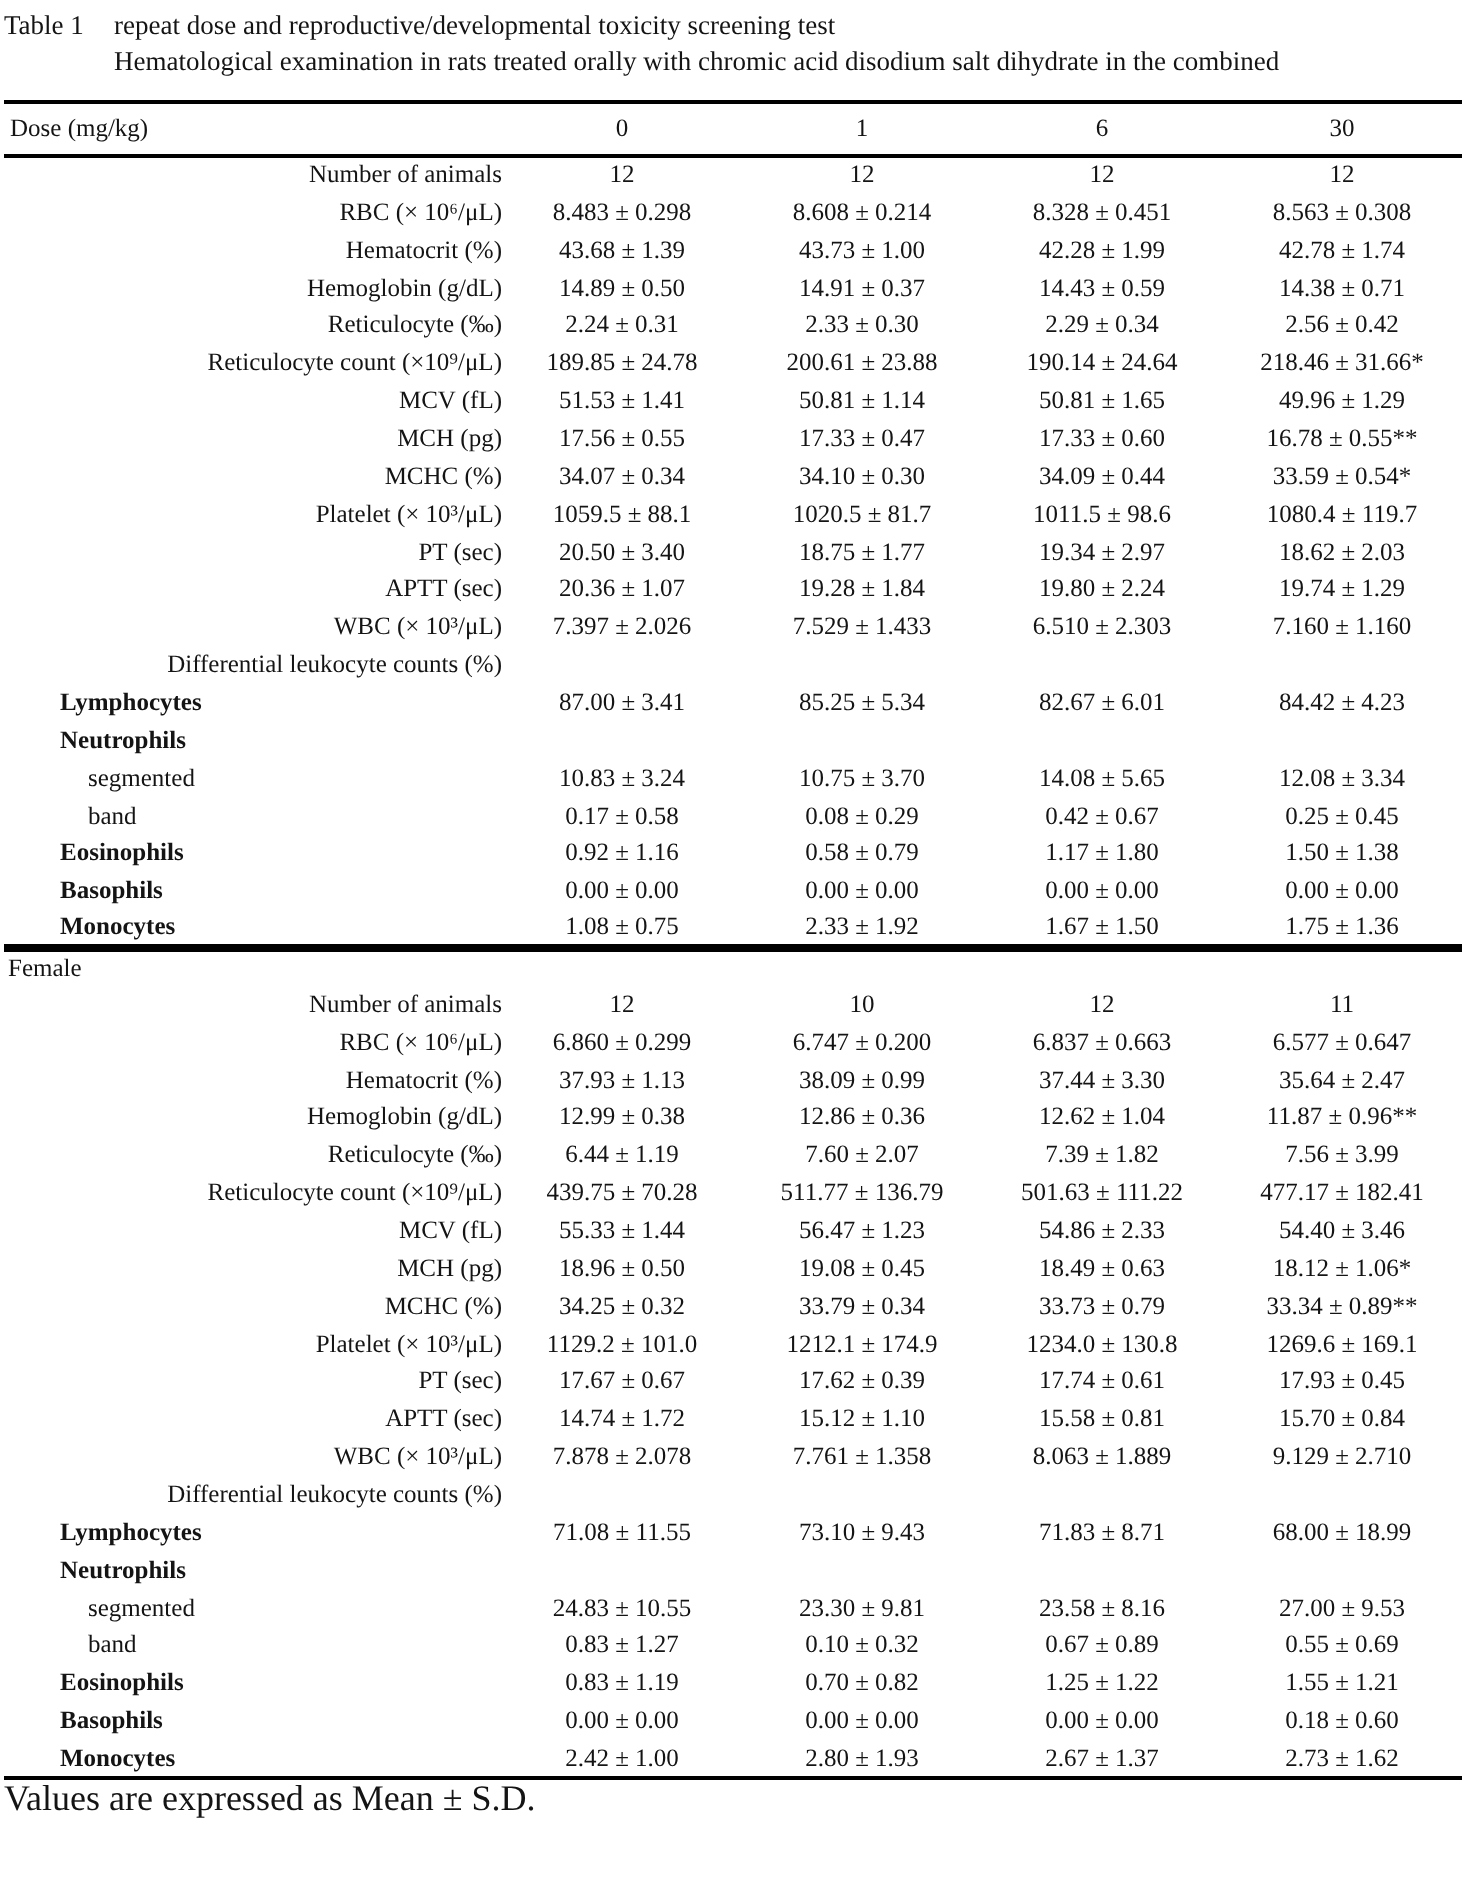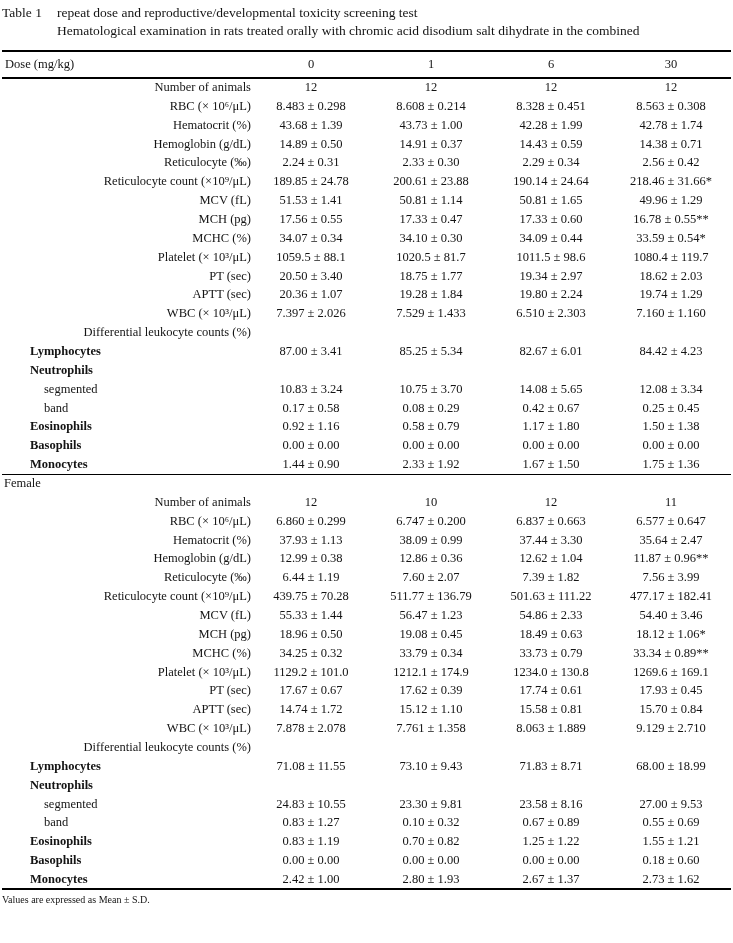--- a/index.html
+++ b/index.html
@@ -25,29 +25,29 @@
   }
   col.c-label { width: 249px; }
   col.c-dose  { width: 120px; }
   thead tr { height: 27px; border-bottom: 2px solid #000; }
   thead th { font-weight: normal; padding: 0; vertical-align: middle; white-space: nowrap; }
   th.h-label { text-align: left; padding-left: 3px; }
   th.h-dose  { text-align: center; }
   tbody tr { height: 18.86px; }
   tbody td { padding: 0; vertical-align: middle; white-space: nowrap; overflow: hidden; }
   td.sec-label { padding-left: 2px; text-align: left; }
-  tr.section-sep { border-top: 1px solid #000000; margin-top: 48px; }
+  tr.section-sep { border-top: 4px solid #000000; margin-top: 48px; }
   td.row-label { text-align: left; }
   td.row-label.ind1 { padding-left: 16px; text-align: right; }
   td.row-label.ind2 { padding-left: 28px; font-weight: bold; }
   td.row-label.ind3 { padding-left: 42px; }
   td.val { text-align: center; }
 
   
-  .footnotes { margin: 3px 2px 0 2px; font-size: 10px; line-height: 13.8px; }
+  .footnotes { margin: 3px 2px 0 2px; font-size: 18px; line-height: 13.8px; }
   .footnotes i { font-style: italic; }
 </style>
 </head>
 <body>
 
 <div class="page">
 
   <div class="caption">
     <span class="caption-label">Table 1</span>
     <div>repeat dose and reproductive/developmental toxicity screening test</div>
@@ -207,21 +207,21 @@
         </tr>
         <tr>
           <td class="row-label ind2">Basophils</td>
           <td class="val">0.00 ± 0.00</td>
           <td class="val">0.00 ± 0.00</td>
           <td class="val">0.00 ± 0.00</td>
           <td class="val">0.00 ± 0.00</td>
         </tr>
         <tr>
           <td class="row-label ind2">Monocytes</td>
-          <td class="val">1.44 ± 0.90</td>
+          <td class="val">1.08 ± 0.75</td>
           <td class="val">2.33 ± 1.92</td>
           <td class="val">1.67 ± 1.50</td>
           <td class="val">1.75 ± 1.36</td>
         </tr>
         <tr class="section-row section-sep">
           <td colspan="5" class="sec-label">Female</td>
         </tr>
         <tr>
           <td class="row-label ind1">Number of animals</td>
           <td class="val">12</td>

